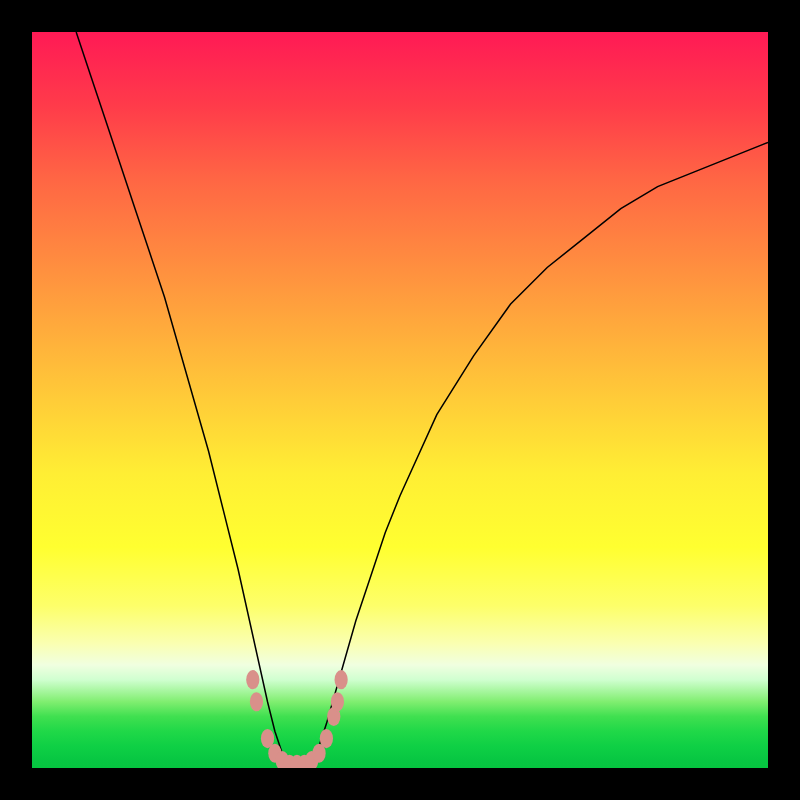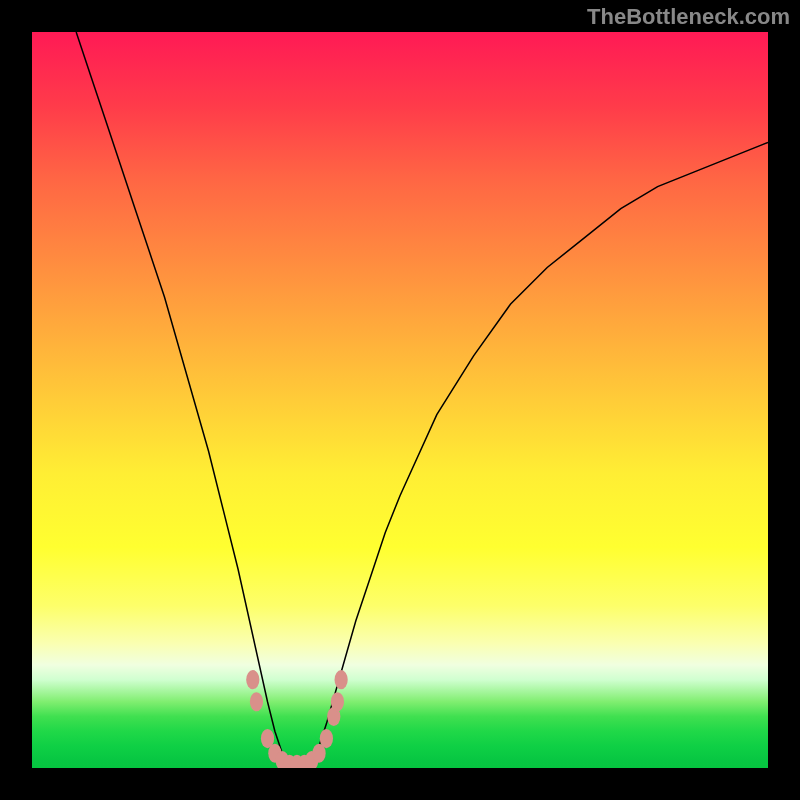--- a/index.html
+++ b/index.html
@@ -57,21 +57,20 @@
       left: 0;
       top: 0;
       width: 736px;
       height: 736px;
     }
   </style>
 </head>
 <body>
 
 <div class="container">
-  <div class="watermark">TheBottleneck.com</div>
   <div class="plot-area">
     <svg class="curve" viewBox="0 0 100 100" preserveAspectRatio="none">
       <path id="curve-path" fill="none" stroke="#000" stroke-width="1.5" vector-effect="non-scaling-stroke" d="M6 0 L8 6 L10 12 L12 18 L14 24 L16 30 L18 36 L20 43 L22 50 L24 57 L26 65 L28 73 L30 82 L32 91 L33 95 L34 98 L35 100 L36 100 L37 100 L38 99 L39 97 L40 94 L42 87 L44 80 L46 74 L48 68 L50 63 L55 52 L60 44 L65 37 L70 32 L75 28 L80 24 L85 21 L90 19 L95 17 L100 15"></path>
       <g id="markers">
           <ellipse cx="30" cy="88" rx="0.9" ry="1.3" fill="#d9908a"></ellipse>
           <ellipse cx="30.5" cy="91" rx="0.9" ry="1.3" fill="#d9908a"></ellipse>
           <ellipse cx="32" cy="96" rx="0.9" ry="1.3" fill="#d9908a"></ellipse>
           <ellipse cx="33" cy="98" rx="0.9" ry="1.3" fill="#d9908a"></ellipse>
           <ellipse cx="34" cy="99" rx="0.9" ry="1.3" fill="#d9908a"></ellipse>
           <ellipse cx="35" cy="99.5" rx="0.9" ry="1.3" fill="#d9908a"></ellipse>

